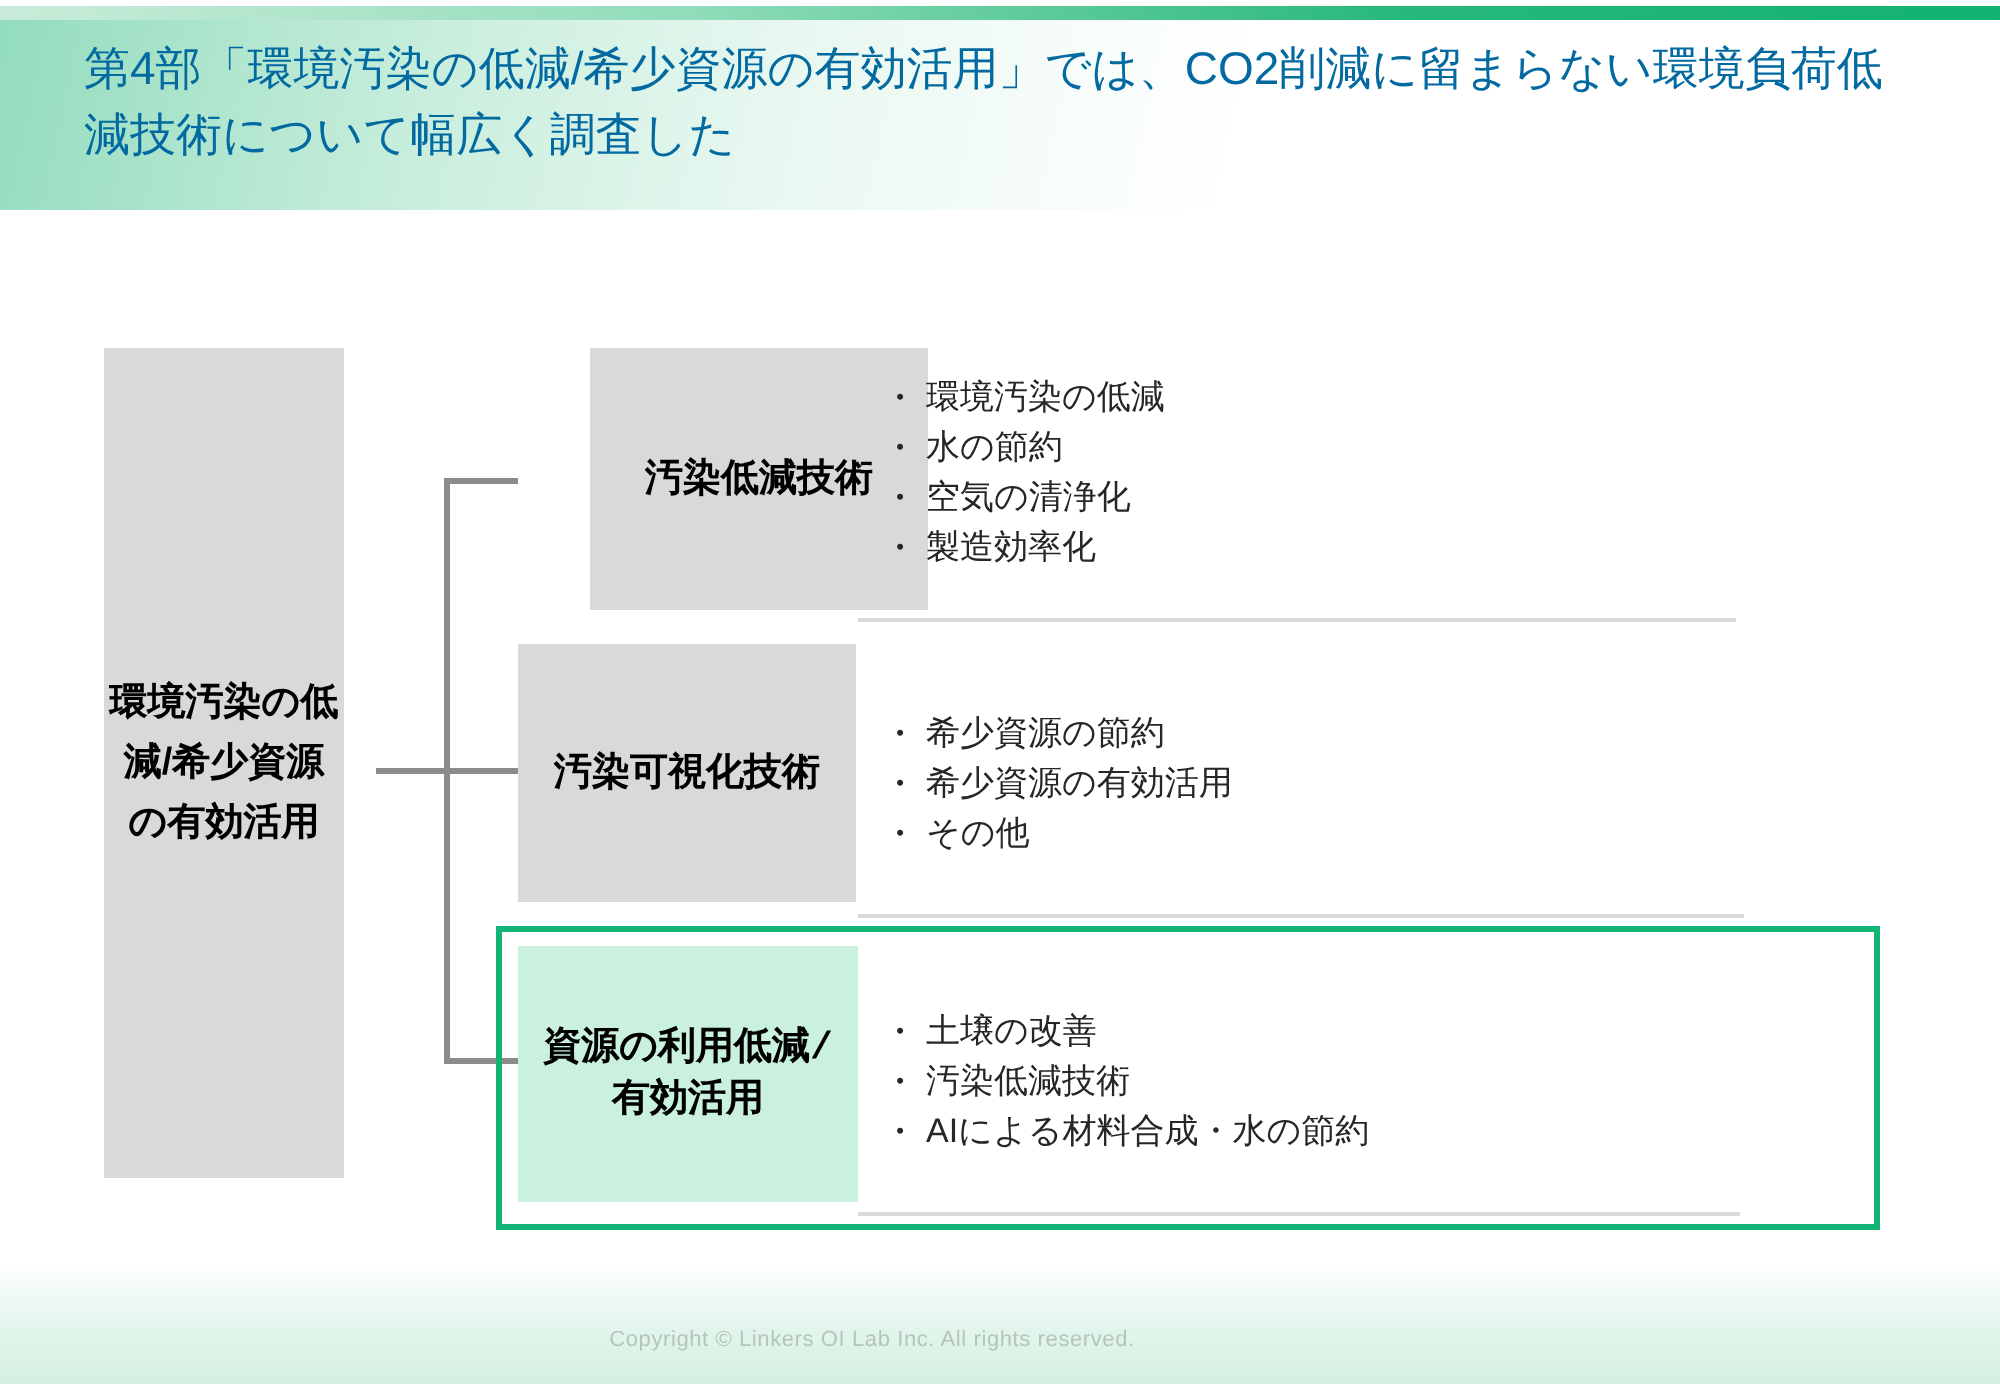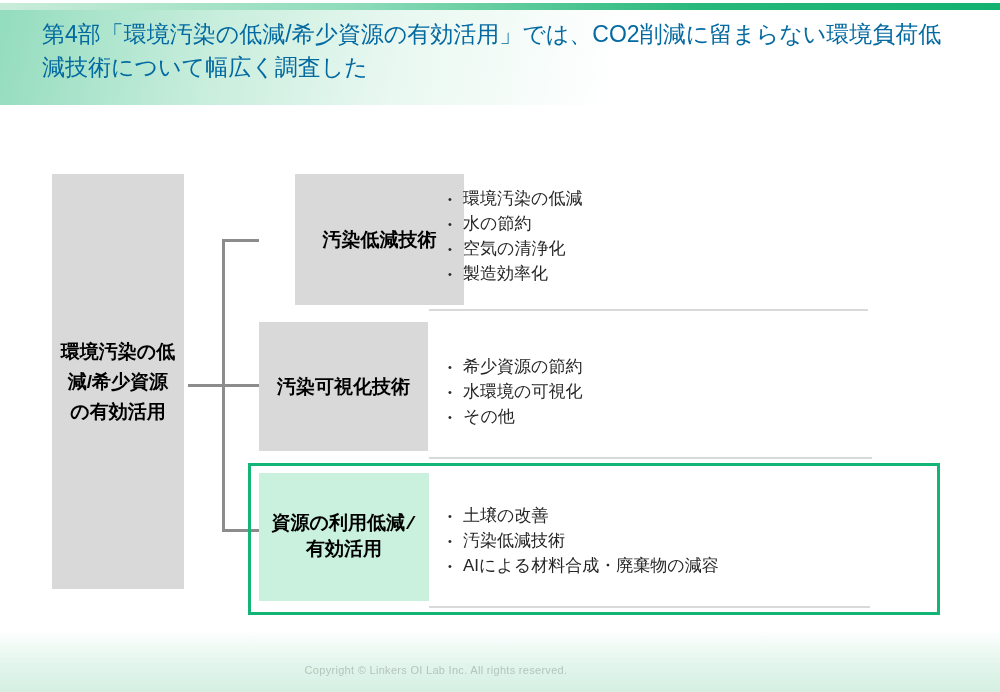--- a/index.html
+++ b/index.html
@@ -31,21 +31,21 @@
 
   
   .slide-title {
     position: absolute; left: 42px; top: 18px; width: 930px;
     font-size: 23px; line-height: 33px; font-weight: normal; color: #0369a1;
     white-space: pre-line; letter-spacing: 0px;
   }
 
   
   .root-box {
-    position: absolute; left: 52px; top: 174px; width: 132px; height: 415px;
+    position: absolute; left: 52px; top: 174px; width: 120px; height: 415px;
     background: #d9d9d9;
     display: flex; align-items: center; justify-content: center;
   }
   .root-box-label {
     font-size: 19px; line-height: 30px; font-weight: bold; color: #000000;
     text-align: center; white-space: pre-line;
   }
 
   
   .line { position: absolute; background: #8c8c8c; }
@@ -157,21 +157,21 @@
   <div class="category-box row1">
     <div class="label">汚染可視化技術</div>
   </div>
   <ul class="bullet-list row1">
     <li class="bullet-item">
       <span class="bullet-dot">•</span>
       <span>希少資源の節約</span>
     </li>
     <li class="bullet-item">
       <span class="bullet-dot">•</span>
-      <span>水環境の可視化</span>
+      <span>希少資源の有効活用</span>
     </li>
     <li class="bullet-item">
       <span class="bullet-dot">•</span>
       <span>その他</span>
     </li>
   </ul>
 
   <div class="category-box row2">
     <div class="label">資源の利用低減/
 有効活用</div>
@@ -180,19 +180,19 @@
     <li class="bullet-item">
       <span class="bullet-dot">•</span>
       <span>土壌の改善</span>
     </li>
     <li class="bullet-item">
       <span class="bullet-dot">•</span>
       <span>汚染低減技術</span>
     </li>
     <li class="bullet-item">
       <span class="bullet-dot">•</span>
-      <span>AIによる材料合成・廃棄物の減容</span>
+      <span>AIによる材料合成・水の節約</span>
     </li>
   </ul>
 
   <div class="copyright-text">Copyright © Linkers OI Lab Inc. All rights reserved.</div>
 
 </div>
 
 </body></html>

